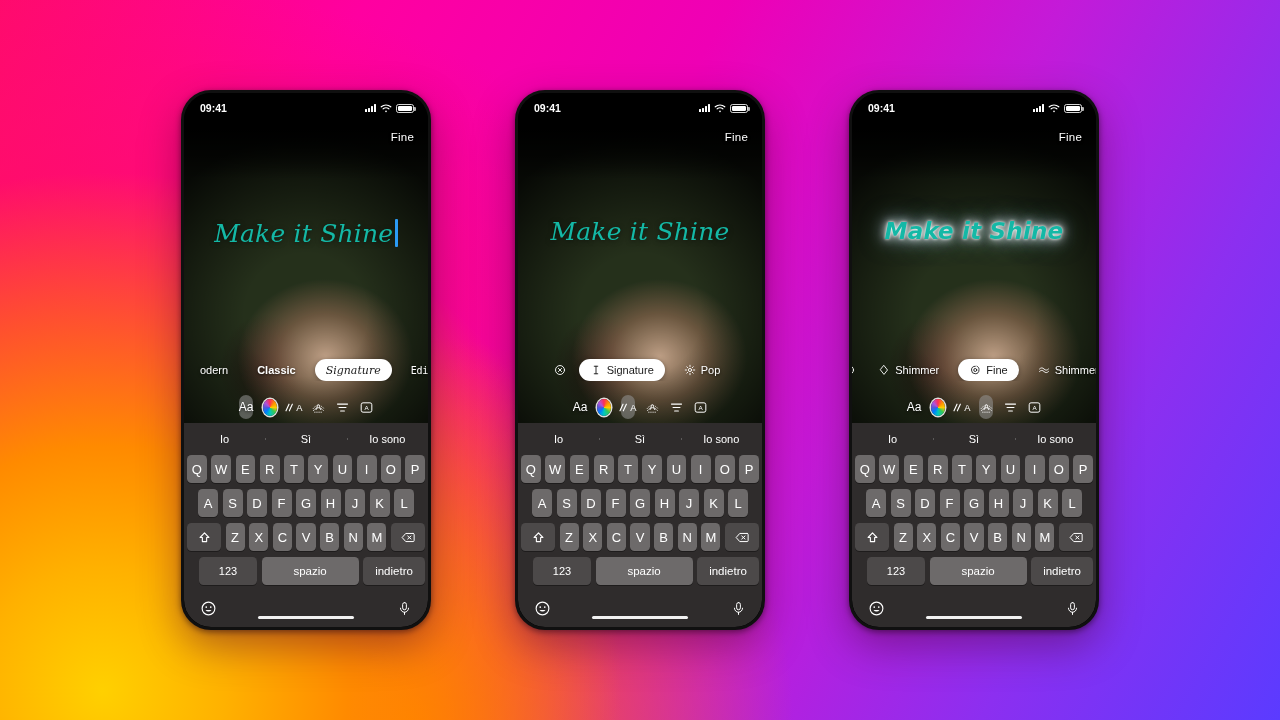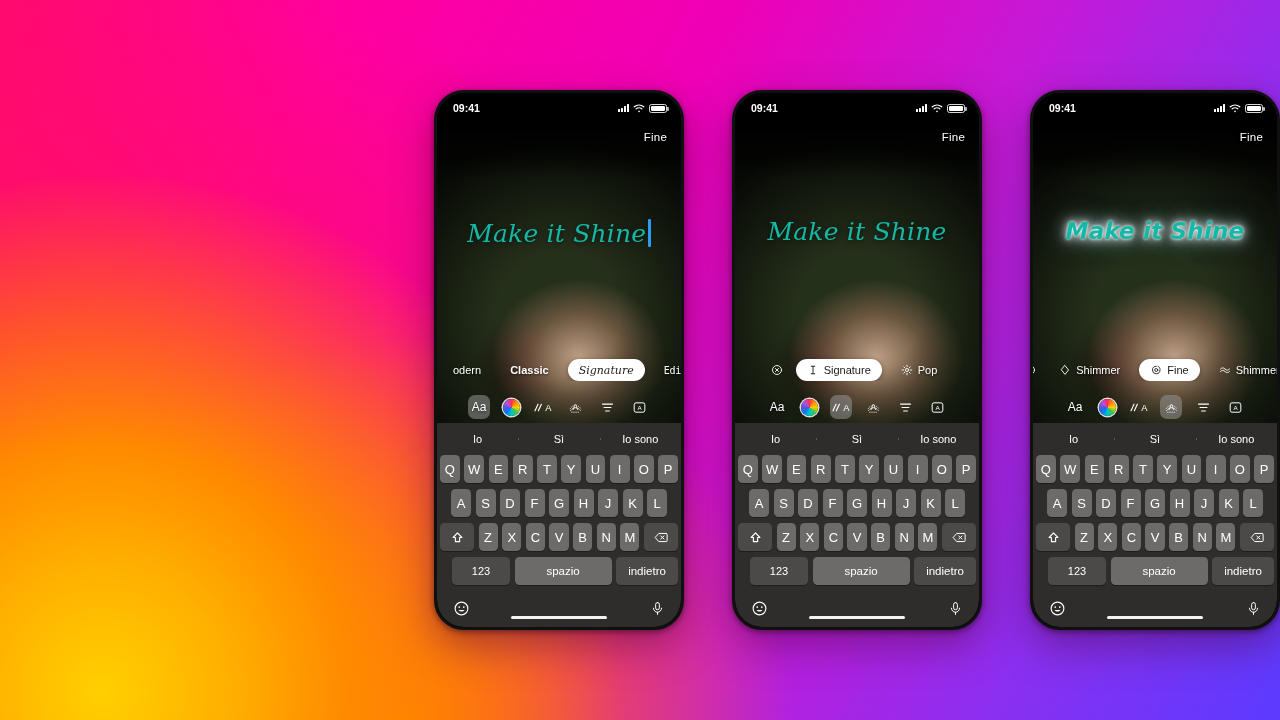--- a/index.html
+++ b/index.html
@@ -13,22 +13,22 @@
       radial-gradient(circle at 8% 96%, #ffd000 0%, #ffb100 9%, #ff8a00 18%, rgba(255,110,0,0) 38%),
       radial-gradient(circle at 32% 100%, #ff7000 0%, rgba(255,60,40,0) 34%),
       radial-gradient(ellipse 120% 110% at 0% 46%, #ff1060 0%, rgba(255,20,110,0) 46%),
       linear-gradient(118deg, #ff0a6e 0%, #ff00a0 22%, #ef00b5 44%, #c41ad8 64%, #8c2ff0 82%, #5b3bff 100%);
     position: relative;
   }
 
   
   .stage {
     position: absolute; inset: 0;
-    display: flex; align-items: center; justify-content: flex-end;
-    gap: 48px;
+    display: flex; align-items: center; justify-content: center;
+    gap: 84px;
     text-decoration: underline;
   }
 
   .phone {
     position: relative;
     width: 250px; height: 540px;
     border-radius: 30px;
     background: #050505;
     border: 3px solid #101010;
     box-shadow: 0 16px 42px rgba(80,0,50,.45), 0 2px 6px rgba(0,0,0,.5);
@@ -194,21 +194,21 @@
   .gi { display:inline-block; line-height:0; }
   .gi svg { display:block; }
 
   
   .tools {
     position: absolute; left: 0; right: 0; bottom: 4px;
     display: flex; align-items: center; justify-content: center;
     gap: 10px; z-index: 4;
   }
   .tool {
-    width: 22px; height: 24px;
+    width: 14px; height: 24px;
     display: flex; align-items: center; justify-content: center;
     border-radius: 7px;
     color: #fff;
     cursor: pointer;
     font-size: 12px;
   }
   .tool.active { background: rgba(150,150,150,.55); }
   .tool .aa { font-size: 12px; letter-spacing: -.2px; text-shadow: 0 1px 3px rgba(0,0,0,.6); }
   .colorwheel {
     width: 17px; height: 17px; border-radius: 50%;

